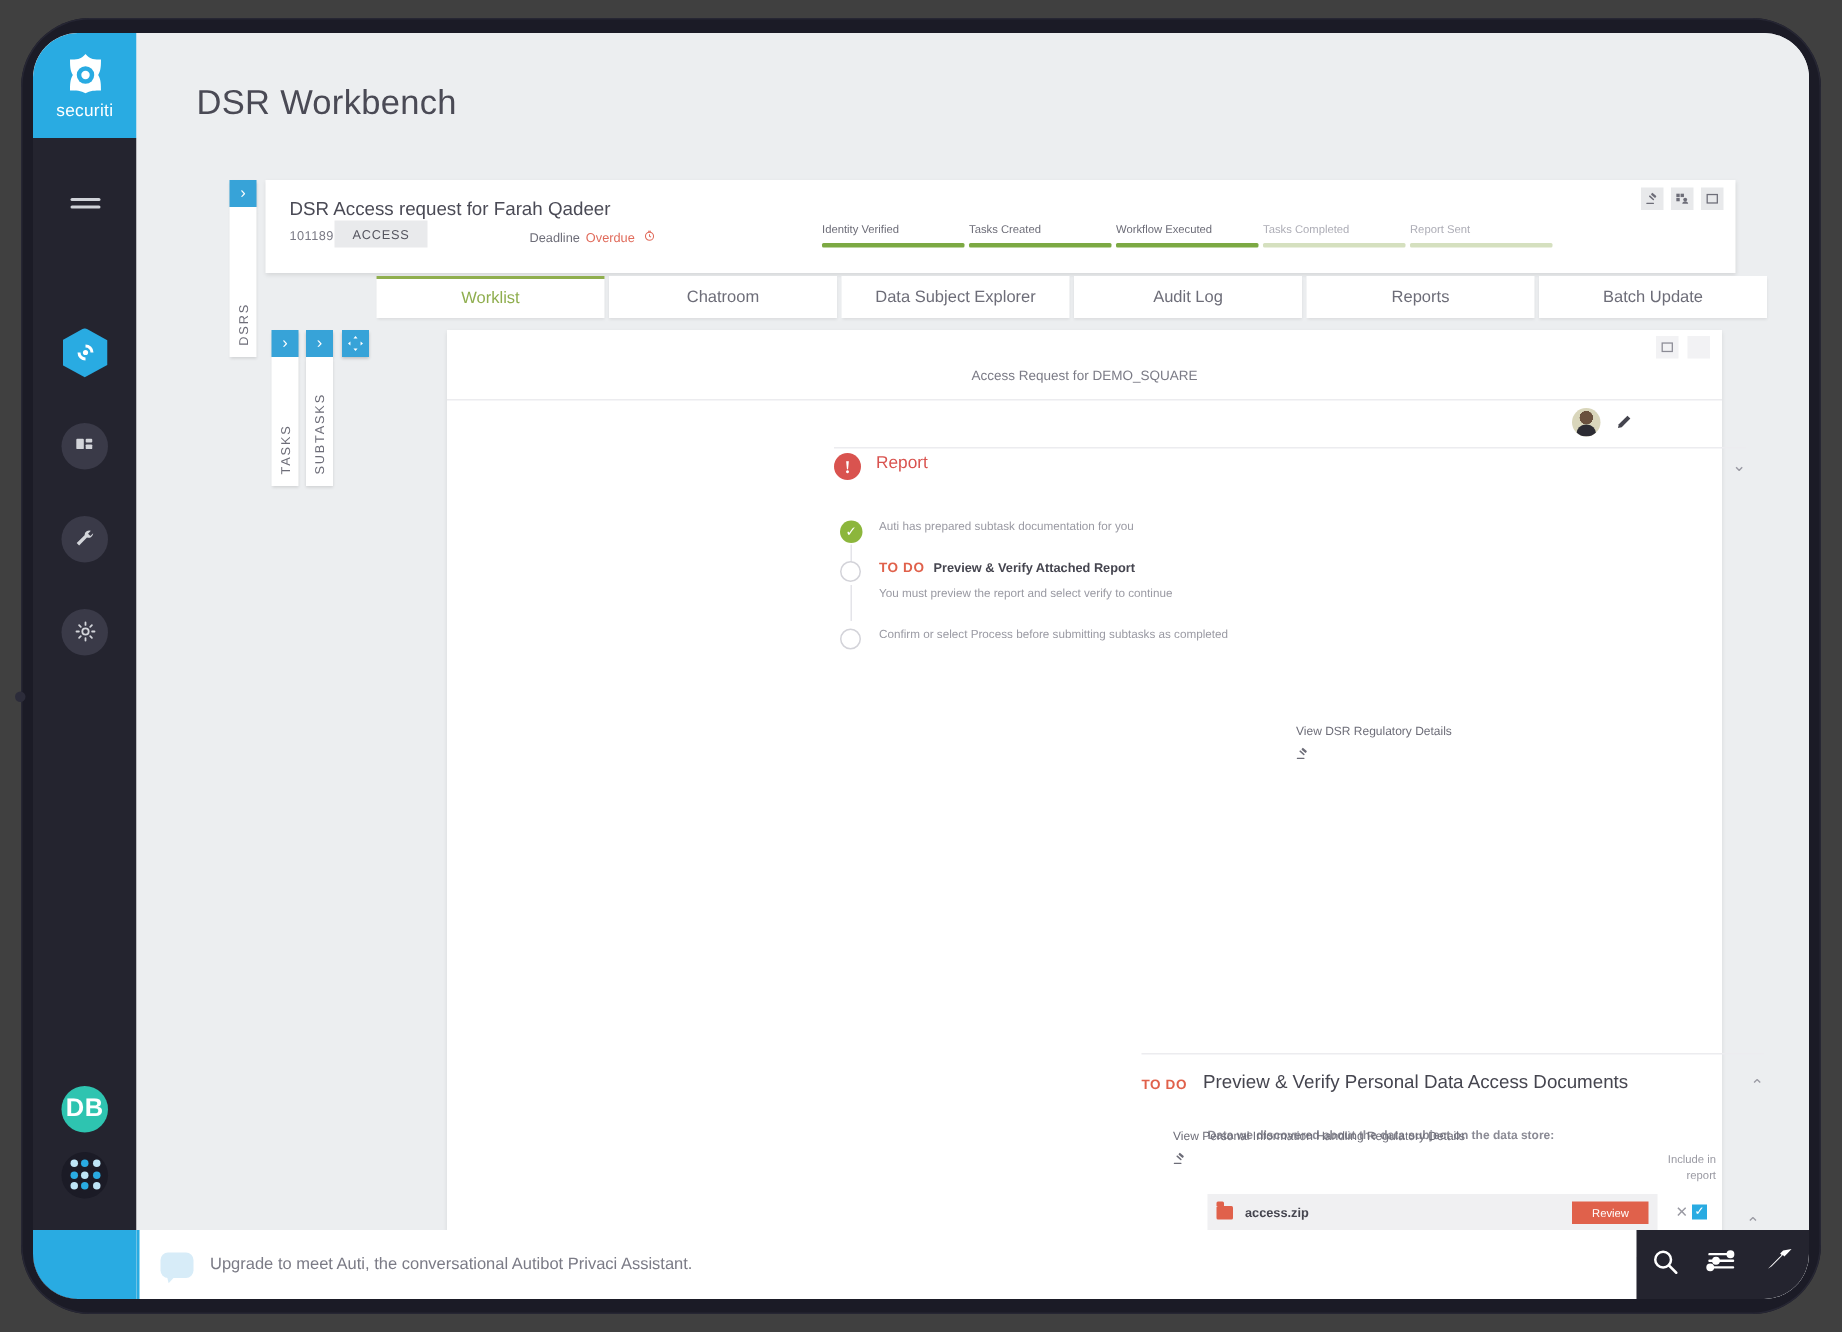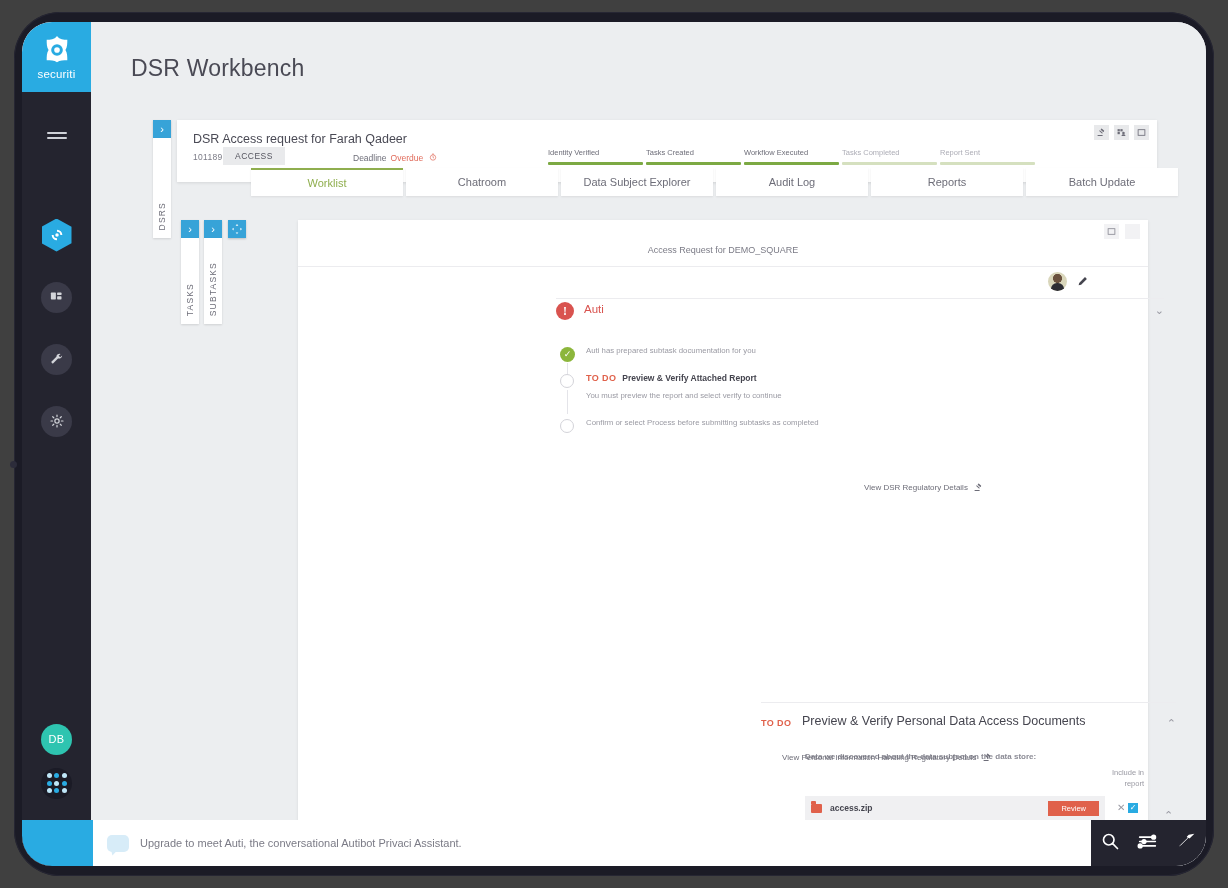--- a/index.html
+++ b/index.html
@@ -56,21 +56,21 @@
     width: 31px; height: 31px; border-radius: 50%; background: #3a3a48;
     display: flex; align-items: center; justify-content: center;
   }
   .hexagon {
     width: 30px; height: 33px; background: #29abe2;
     clip-path: polygon(50% 0%, 100% 25%, 100% 75%, 50% 100%, 0% 75%, 0% 25%);
     display: flex; align-items: center; justify-content: center;
   }
   #avatar-db {
     width: 31px; height: 31px; border-radius: 50%; background: #2ec4b0;
-    color: #fff; font-size: 11px; font-weight: normal;
+    color: #fff; font-size: 17px; font-weight: bold;
     display: flex; align-items: center; justify-content: center; letter-spacing: .4px;
   }
   #apps-btn {
     width: 31px; height: 31px; border-radius: 50%; background: #1b1b26;
     display: grid; grid-template-columns: repeat(3,1fr); gap: 2.5px;
     align-content: center; justify-content: center; padding: 7px;
   }
   #apps-btn span { width: 5px; height: 5px; border-radius: 50%; background: #29abe2; display:block; }
   #apps-btn span.lite { background: #bfe6f7; }
 
@@ -121,21 +121,21 @@
   .stepper.muted .sl { color: #adadb6; }
   .stepper.muted .bar { background: #d5e0bf; }
   #card-tools { position: absolute; right: 8px; top: 5px; display: flex; gap: 5px; }
   .tool-sq {
     width: 15px; height: 15px; background: #e8e9eb;
     display: flex; align-items: center; justify-content: center;
     cursor: pointer;
   }
 
   
-  #tabs { position: absolute; left: 160px; top: 146px; display: flex; gap: 3px; }
+  #tabs { position: absolute; left: 160px; top: 162px; display: flex; gap: 3px; }
   .tab {
     width: 152px; height: 28px; background: #fff; color: #6d6d78;
     font-size: 11px; display: flex; align-items: center; justify-content: center;
     box-shadow: 0 1px 2px rgba(0,0,0,.08); cursor: pointer;
   }
   .tab.active { color: #8fae4e; border-top: 2px solid #8fae4e; }
 
   
   #panel {
     position: absolute; left: 207px; top: 198px; width: 850px; height: 618px;
@@ -180,21 +180,21 @@
   }
   .ck-todo { width: 14px; height: 14px; border-radius: 50%; border: 1.5px solid #d3d3d9; background:#fff; }
   .ck-line { position: absolute; left: 11px; top: 17px; width: 1px; background: #e4e4e9; }
   .ck-title { font-size: 8.5px; color: #45454f; font-weight: bold; }
   .ck-todo-tag { color: #e0614b; font-weight: bold; font-size: 9px; letter-spacing: .4px; margin-right: 6px; }
   .ck-desc { font-size: 7.8px; color: #9a9aa3; margin-top: 8px; }
 
   
   .reg-link {
     position: absolute; font-size: 8px; color: #6d6d78;
-    display: flex; align-items: flex-start; gap: 6px; cursor: pointer;
+    display: flex; align-items: flex-start; gap: 6px; cursor: pointer; flex-direction: column;
   }
 
   
   #sec-rule1 { position: absolute; left: 463px; top: 482px; width: 415px; height: 1px; background: #ececef; }
   #sec-head { position: absolute; left: 463px; top: 494px; width: 415px; }
   #sec-todo { position: absolute; left: 0; top: 4px; font-size: 9px; color: #e0614b; font-weight: bold; letter-spacing: .4px; }
   #sec-title { position: absolute; left: 41px; top: 0; font-size: 12.5px; color: #45454f; }
 
   #sec-body { position: absolute; left: 507px; top: 532px; width: 330px; font-weight: bold; }
   .sub-label { font-size: 8px; color: #8b8b95; }
@@ -467,21 +467,21 @@
         <div id="assignee">
           <div id="assignee-av"></div>
           <svg viewBox="0 0 16 16" width="11" height="11" fill="#45454f">
             <path d="M11.6 1.6l2.8 2.8-8.4 8.4-3.6.8.8-3.6z"></path>
           </svg>
         </div>
 
         <div id="err-rule"></div>
         <div id="err-row">
           <div id="err-icon">!</div>
-          <div id="err-label">Auti</div>
+          <div id="err-label">Report</div>
           <div class="chev" style="position:absolute; right:0; top:2px;">⌄</div>
         </div>
 
         <div id="checklist">
 
           <div class="ck-item" style="margin-bottom:18px">
             <div class="ck-bullet">
                 <div class="ck-done">✓</div>
               </div>
             <div class="ck-line" style="height:24px"></div>

